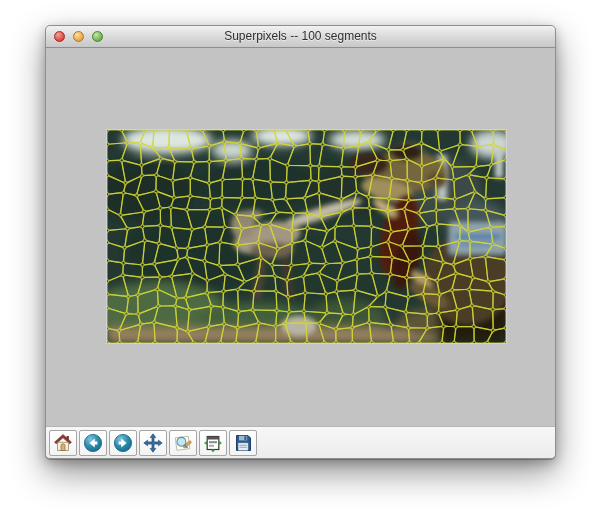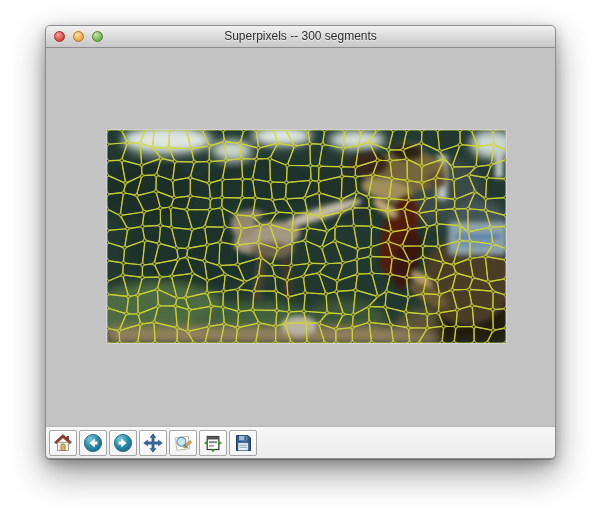--- a/index.html
+++ b/index.html
@@ -35,21 +35,21 @@
 
 <div class="stage">
   <div class="window">
 
     <div class="titlebar">
       <div class="traffic">
         <div class="light close"></div>
         <div class="light min"></div>
         <div class="light zoomw"></div>
       </div>
-      <div class="title">Superpixels -- 300 segments</div>
+      <div class="title">Superpixels -- 100 segments</div>
     </div>
 
     <div class="canvas">
       <div class="figimg">
         <svg width="399" height="213" viewBox="0 0 399 213">
           <defs>
             <filter id="soft" x="-30%" y="-30%" width="160%" height="160%">
                 <feGaussianBlur stdDeviation="5"></feGaussianBlur>
               </filter>
             <filter id="soft2" x="-30%" y="-30%" width="160%" height="160%">

